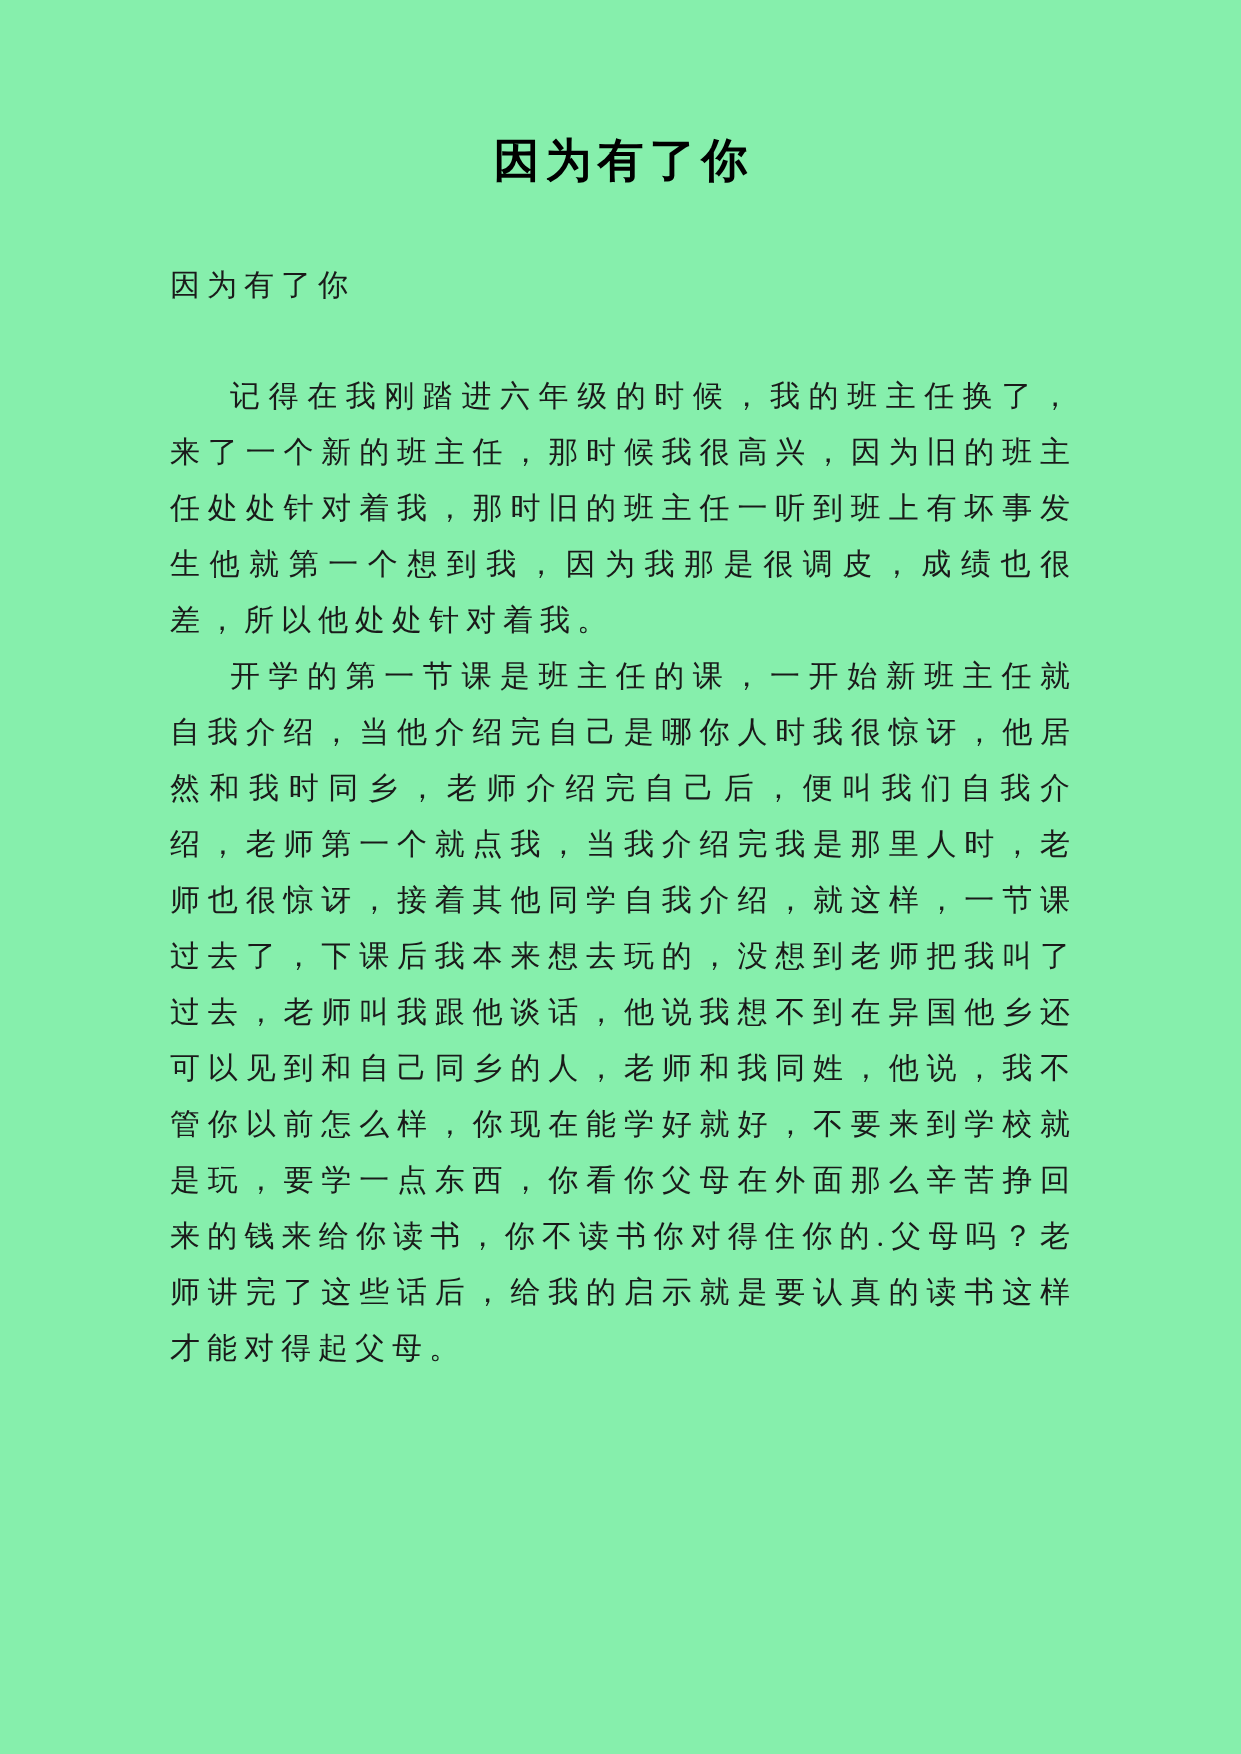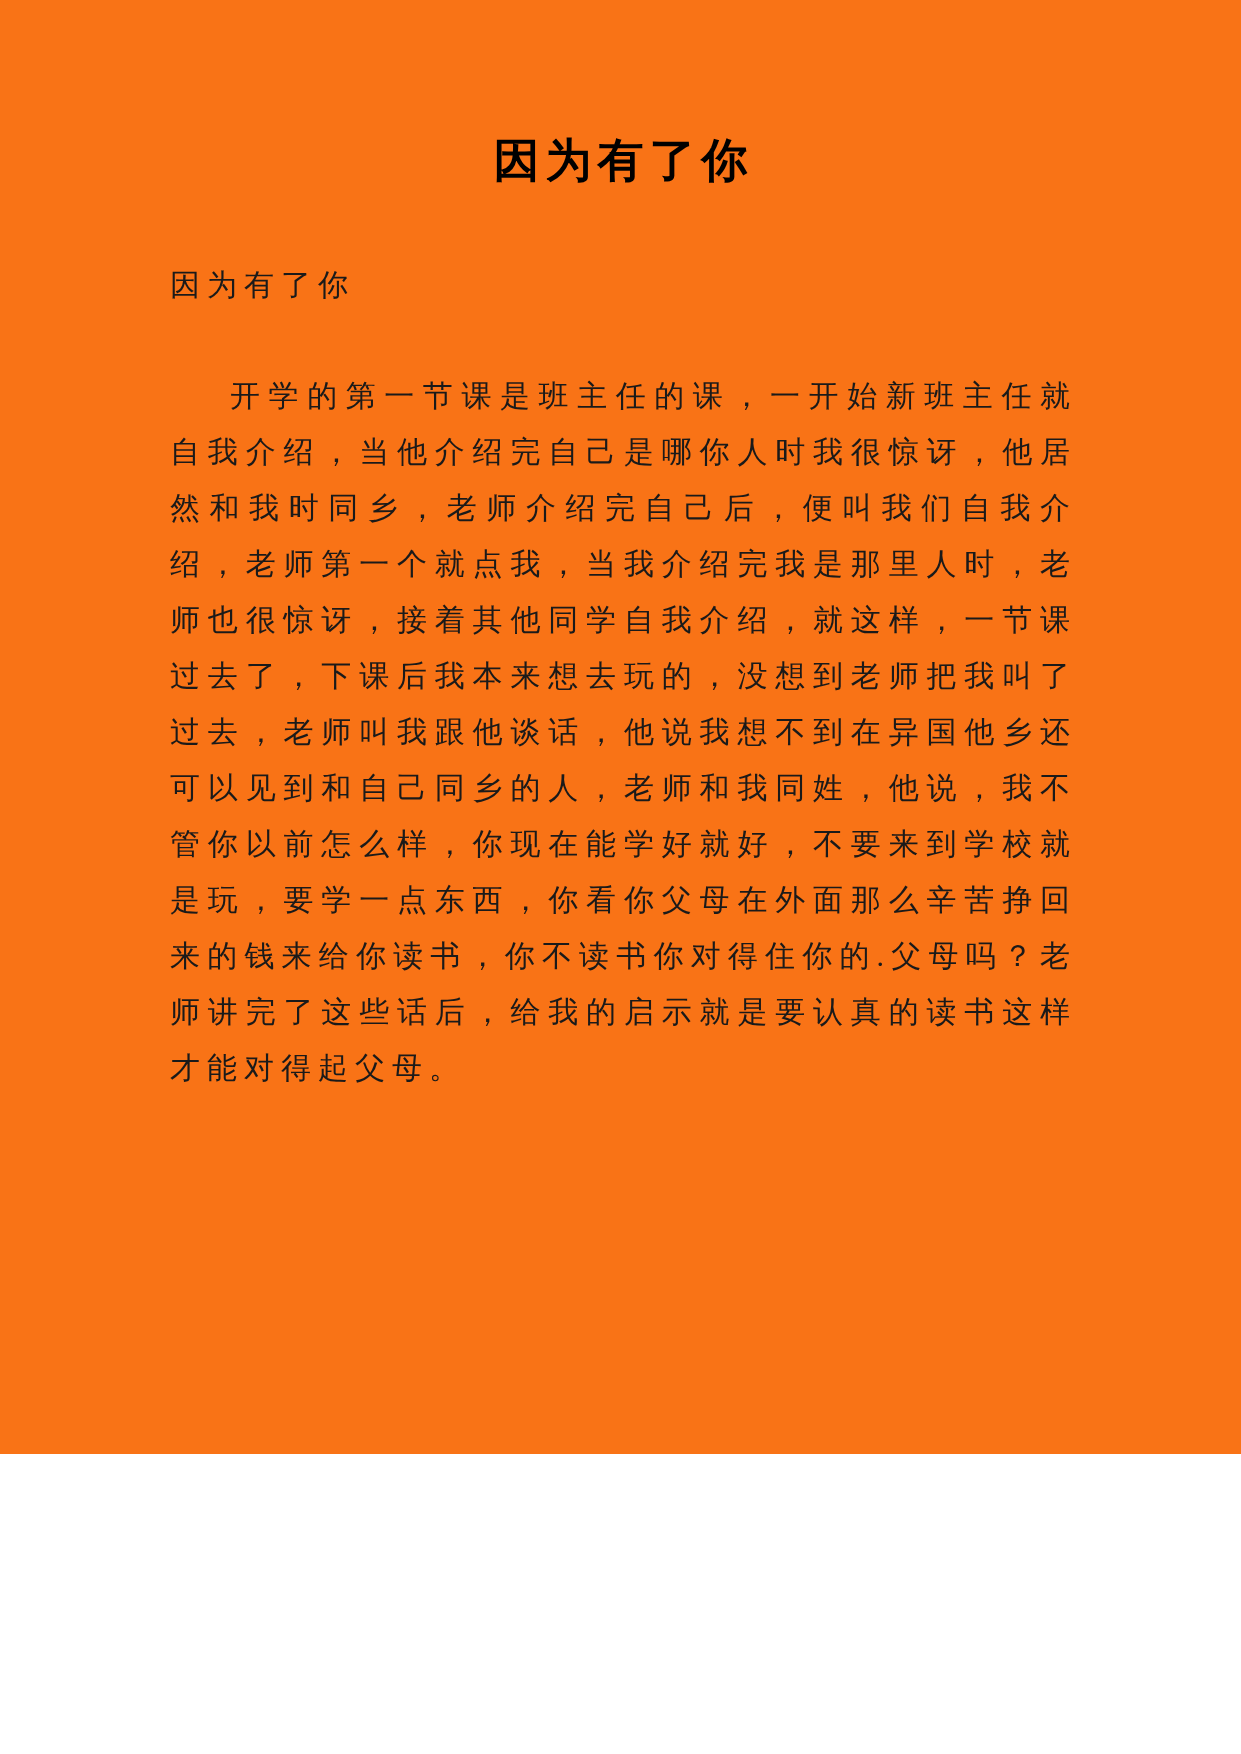--- a/index.html
+++ b/index.html
@@ -3,22 +3,22 @@
 <meta charset="utf-8">
 <style>
   html, body {
     margin: 0;
     padding: 0;
     background: #ffffff;
   }
   .page {
     position: relative;
     width: 1241px;
-    height: 1454px;
-    background: #f97316;
+    height: 1754px;
+    background: #86efac;
     box-sizing: border-box;
     padding: 130px 164px 0 170px;
     font-family: "Liberation Serif", "DejaVu Serif", serif;
     color: #000000;
     overflow: hidden;
   }
   .doc-title {
     margin: 0;
     text-align: center;
     font-size: 46px;
@@ -52,15 +52,16 @@
 </style>
 </head>
 <body>
 
 <div class="page">
   <h1 class="doc-title">因为有了你</h1>
 
   <p class="doc-subtitle">因为有了你</p>
 
   <div class="doc-body">
+    <p class="body-para">记得在我刚踏进六年级的时候，我的班主任换了，来了一个新的班主任，那时候我很高兴，因为旧的班主任处处针对着我，那时旧的班主任一听到班上有坏事发生他就第一个想到我，因为我那是很调皮，成绩也很差，所以他处处针对着我。</p>
     <p class="body-para">开学的第一节课是班主任的课，一开始新班主任就自我介绍，当他介绍完自己是哪你人时我很惊讶，他居然和我时同乡，老师介绍完自己后，便叫我们自我介绍，老师第一个就点我，当我介绍完我是那里人时，老师也很惊讶，接着其他同学自我介绍，就这样，一节课过去了，下课后我本来想去玩的，没想到老师把我叫了过去，老师叫我跟他谈话，他说我想不到在异国他乡还可以见到和自己同乡的人，老师和我同姓，他说，我不管你以前怎么样，你现在能学好就好，不要来到学校就是玩，要学一点东西，你看你父母在外面那么辛苦挣回来的钱来给你读书，你不读书你对得住你的.父母吗？老师讲完了这些话后，给我的启示就是要认真的读书这样才能对得起父母。</p>
   </div>
 </div>
 
 </body></html>

